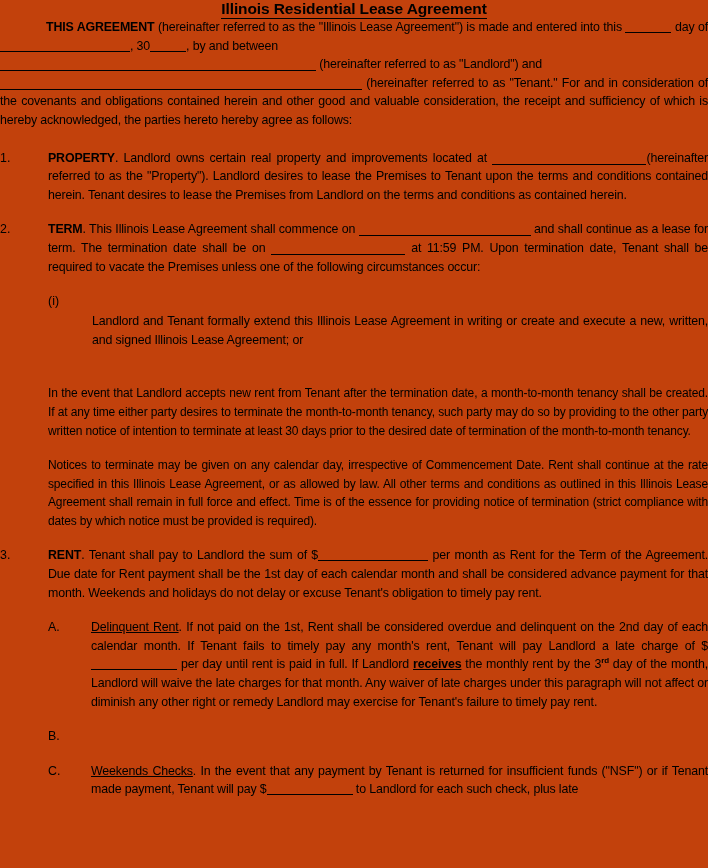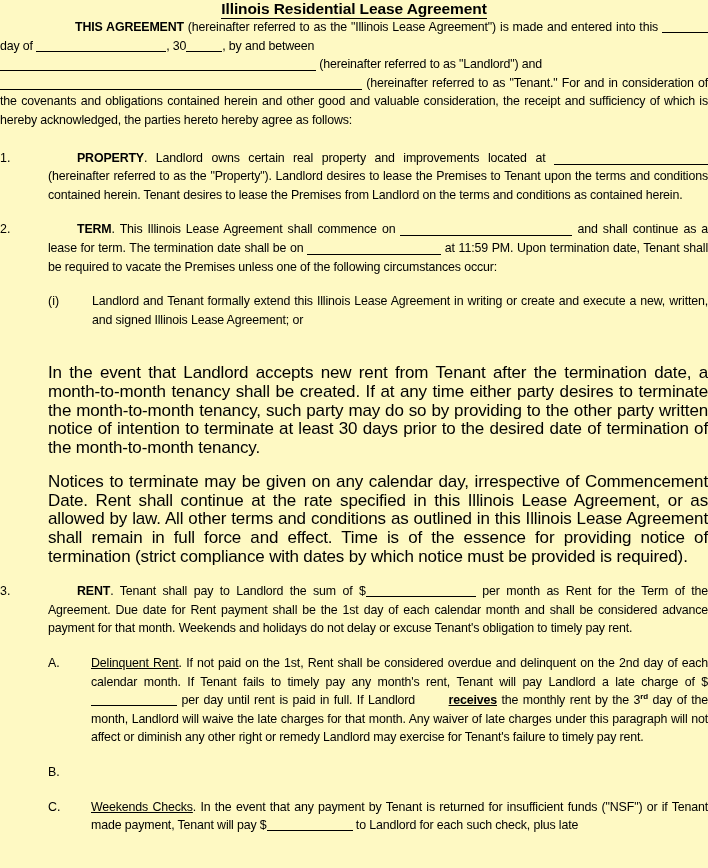--- a/index.html
+++ b/index.html
@@ -12,21 +12,21 @@
     height: 868px;
     overflow: hidden;
     font-family: "Liberation Sans", sans-serif;
     color: #000000;
   }
   .page {
     position: relative;
     width: 708px;
     height: 868px;
     overflow: hidden;
-    background: #fef9c3;
+    background: #c2410c;
   }
   .doc-title {
     text-align: center;
     font-size: 15.5px;
     font-weight: bold;
     line-height: 18px;
     margin: 0;
     padding-top: 0px;
     letter-spacing: -0.1px;
   }
@@ -79,20 +79,21 @@
   }
   .roman-num {
     flex: 0 0 auto;
     width: 44px;
   }
   .roman-body {
     flex: 1 1 auto;
     text-align: justify;
     text-justify: inter-word;
     letter-spacing: -0.15px;
+    margin-top: 20px;
   }
 
   
   .lettered {
     display: flex;
     align-items: flex-start;
     font-size: 12.4px;
     line-height: 18.6px;
     padding-left: 48px;
   }
@@ -103,28 +104,28 @@
   .lettered-body {
     flex: 1 1 auto;
     text-align: justify;
     text-justify: inter-word;
     letter-spacing: -0.15px;
   }
 
   
   .subpara {
     padding-left: 48px;
-    font-size: 17px;
-    line-height: 18.6px;
-    text-align: justify;
-    text-justify: inter-word;
-    letter-spacing: -0.15px;
-  }
-
-  b, strong { font-weight: bold; margin-left: 29px; }
+    font-size: 12px;
+    line-height: 18.6px;
+    text-align: justify;
+    text-justify: inter-word;
+    letter-spacing: -0.15px;
+  }
+
+  b, strong { font-weight: bold; }
   u, .u { text-decoration: underline; text-underline-offset: 1px; }
 
   
   .blank {
     display: inline-block;
     border-bottom: 1.4px solid #000;
     vertical-align: -2px;
     height: 12px;
   }
   .blank-xxs { width: 36px; }

